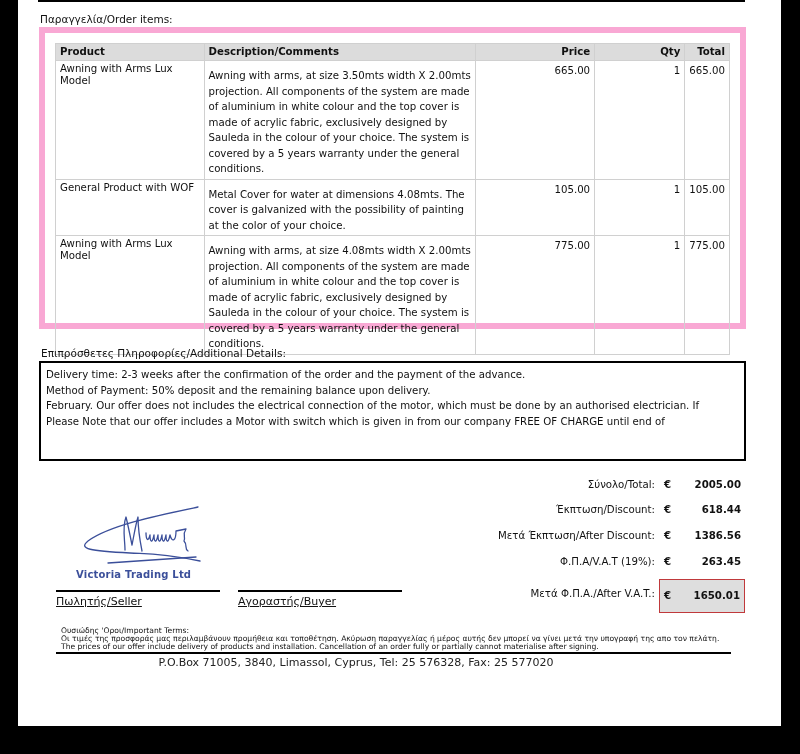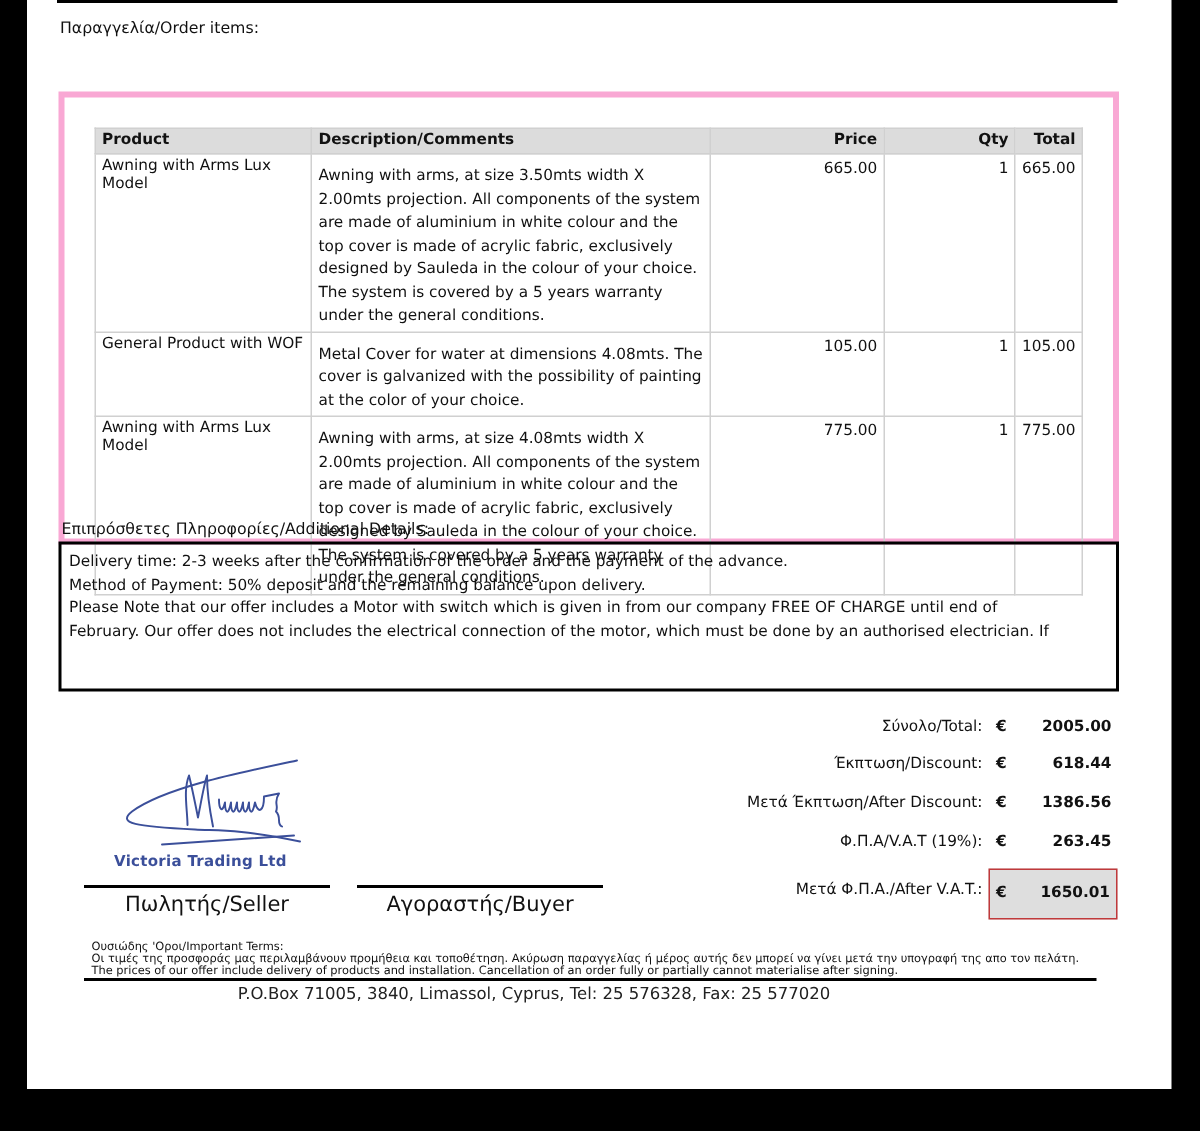--- a/index.html
+++ b/index.html
@@ -10,21 +10,21 @@
   .page {
     position:absolute; left:18px; top:0; width:763px; height:726px; background:#fff;
   }
   .top-rule { position:absolute; left:38px; top:0; width:707px; height:2px; background:#000; }
   .section-title { position:absolute; font-size:10.5px; color:#111; }
   #order-title { left:40px; top:13px; }
   #details-title { left:41px; top:347px; }
 
   .items-box {
     position:absolute; left:39px; top:27px; width:707px; height:302px;
-    border:4px solid #f9a8d4; box-sizing:border-box; padding:20px;margin-top:34px;
+    border:6px solid #f9a8d4; box-sizing:border-box; padding:10px;
   }
   table.items { border-collapse:collapse; width:100%; font-size:10.2px; }
   table.items th, table.items td { border:1px solid #d0d0d0; vertical-align:top; padding:2px 4px; line-height:15.5px; }
   table.items th { background:#dcdcdc; font-weight:bold; text-align:left; padding:1px 4px; line-height:14px; }
   table.items th.num, table.items td.num { text-align:right; }
   table.items td.desc { padding-top:7px; }
   table.items td.prod { line-height:12px; }
   .col-prod { width:164px; } .col-desc { width:297px; } .col-price { width:129px; } .col-qty { width:97px; } .col-total { width:auto; }
 
   .details-box {
@@ -40,21 +40,21 @@
   .trow .val { position:absolute; right:4px; top:3px; font-weight:bold; text-align:right; }
   .final-box { position:absolute; left:219px; top:-6px; width:86px; height:34px; background:#dedede; border:1.5px solid #c0393b; box-sizing:border-box; }
   .final-box .cur { left:4px; top:10px; }
   .final-box .val { right:4px; top:10px; }
 
   .signature { position:absolute; left:70px; top:505px; width:140px; height:75px; }
   .sig-company { position:absolute; left:76px; top:569px; font-size:10px; font-weight:bold; color:#3b4f9a; letter-spacing:0.2px; font-family:"DejaVu Sans", sans-serif; }
   .sign-line { position:absolute; height:2px; background:#000; top:590px; }
   #seller-line { left:56px; width:164px; }
   #buyer-line { left:238px; width:164px; }
-  .sign-label { position:absolute; top:595px; font-size:14px; text-align:center; width:164px; }
+  .sign-label { position:absolute; top:595px; font-size:11px; width:164px;text-decoration:underline; }
   #seller-label { left:56px; }
   #buyer-label { left:238px; }
 
   .terms { position:absolute; left:61px; top:627px; font-size:7.6px; line-height:7.8px; white-space:nowrap; }
   .terms-rule { position:absolute; left:56px; top:652px; width:675px; height:2px; background:#000; }
   .footer { position:absolute; left:0; width:648px; top:656px; text-align:center; font-size:11px; color:#222;padding-left:32px; }
 </style>
 </head>
 <body>
 
@@ -97,22 +97,22 @@
         <td class="num">775.00</td>
       </tr>
     </tbody>
   </table>
 </div>
 
 <div class="section-title" id="details-title">Επιπρόσθετες Πληροφορίες/Additional Details:</div>
 <div class="details-box">
   <div>Delivery time: 2-3 weeks after the confirmation of the order and the payment of the advance.</div>
   <div>Method of Payment: 50% deposit and the remaining balance upon delivery.</div>
+  <div>February. Our offer does not includes the electrical connection of the motor, which must be done by an authorised electrician. If</div>
   <div>Please Note that our offer includes a Motor with switch which is given in from our company FREE OF CHARGE until end of</div>
-  <div>February. Our offer does not includes the electrical connection of the motor, which must be done by an authorised electrician. If</div>
 </div>
 
 <div class="totals">
   <div class="trow" style="top:0px">
     <span class="lbl">Σύνολο/Total:</span>
     <span class="cur">€</span>
     <span class="val">2005.00</span>
   </div>
   <div class="trow" style="top:25px">
     <span class="lbl">Έκπτωση/Discount:</span>

